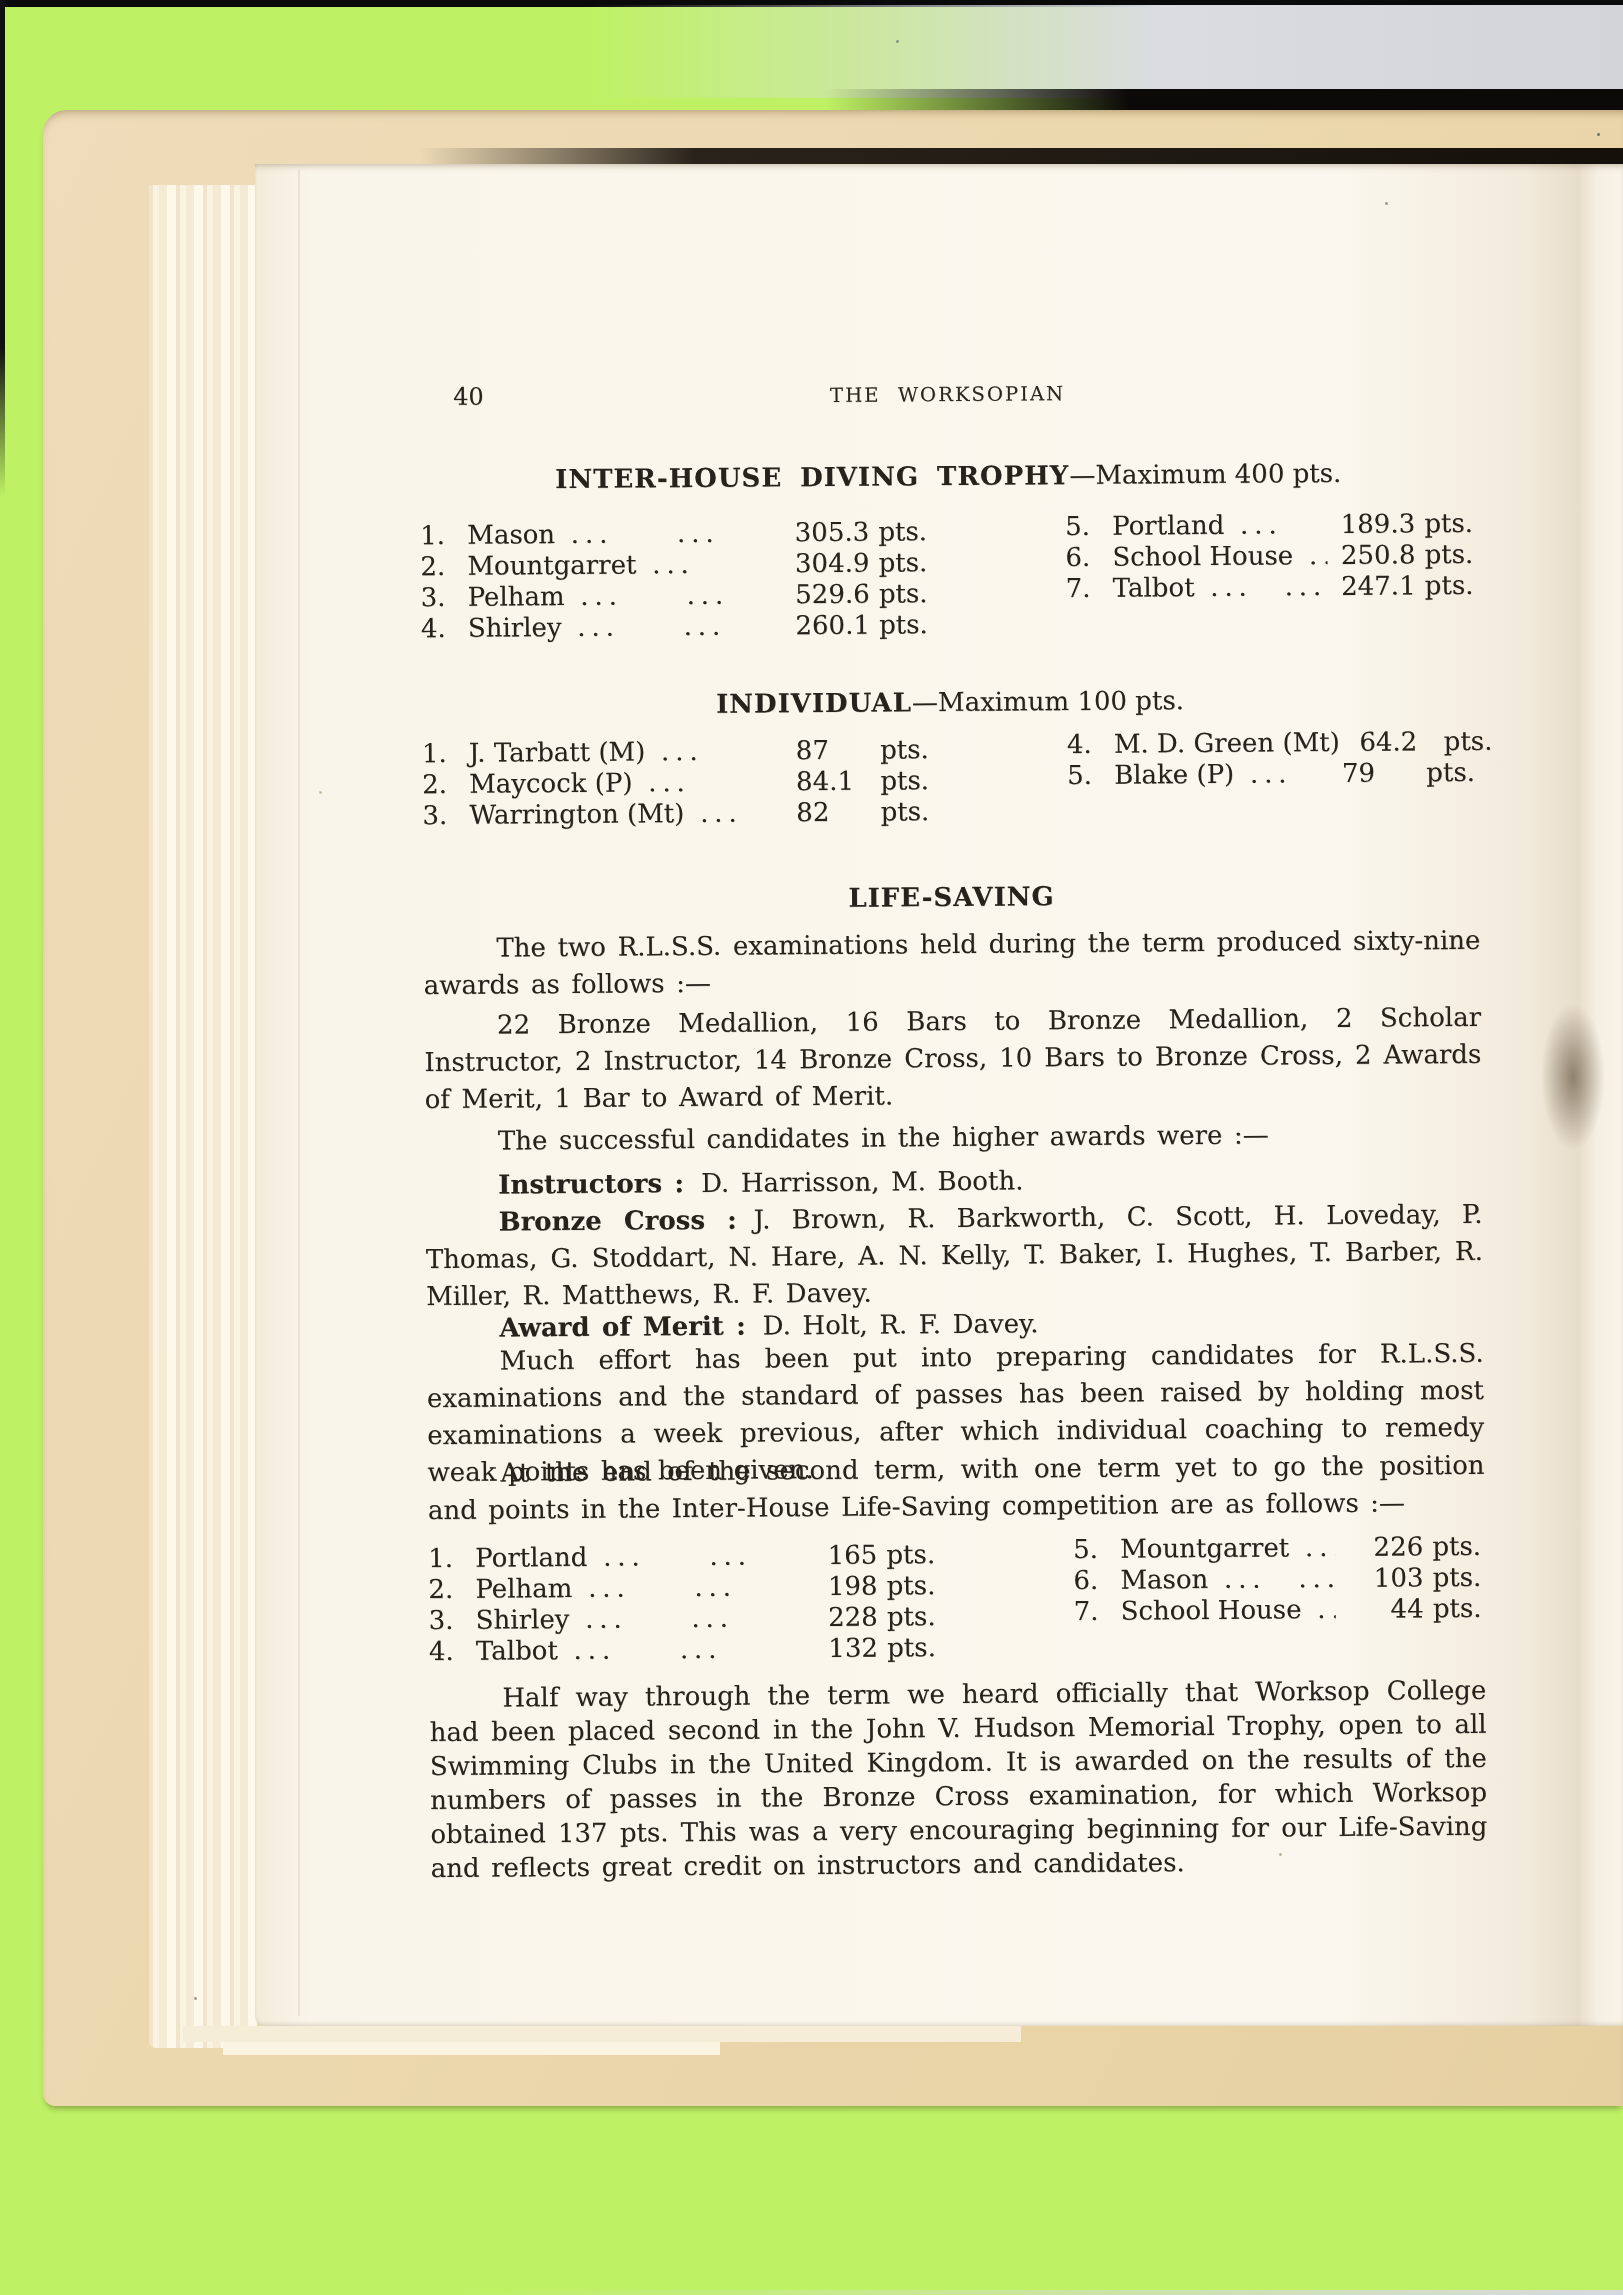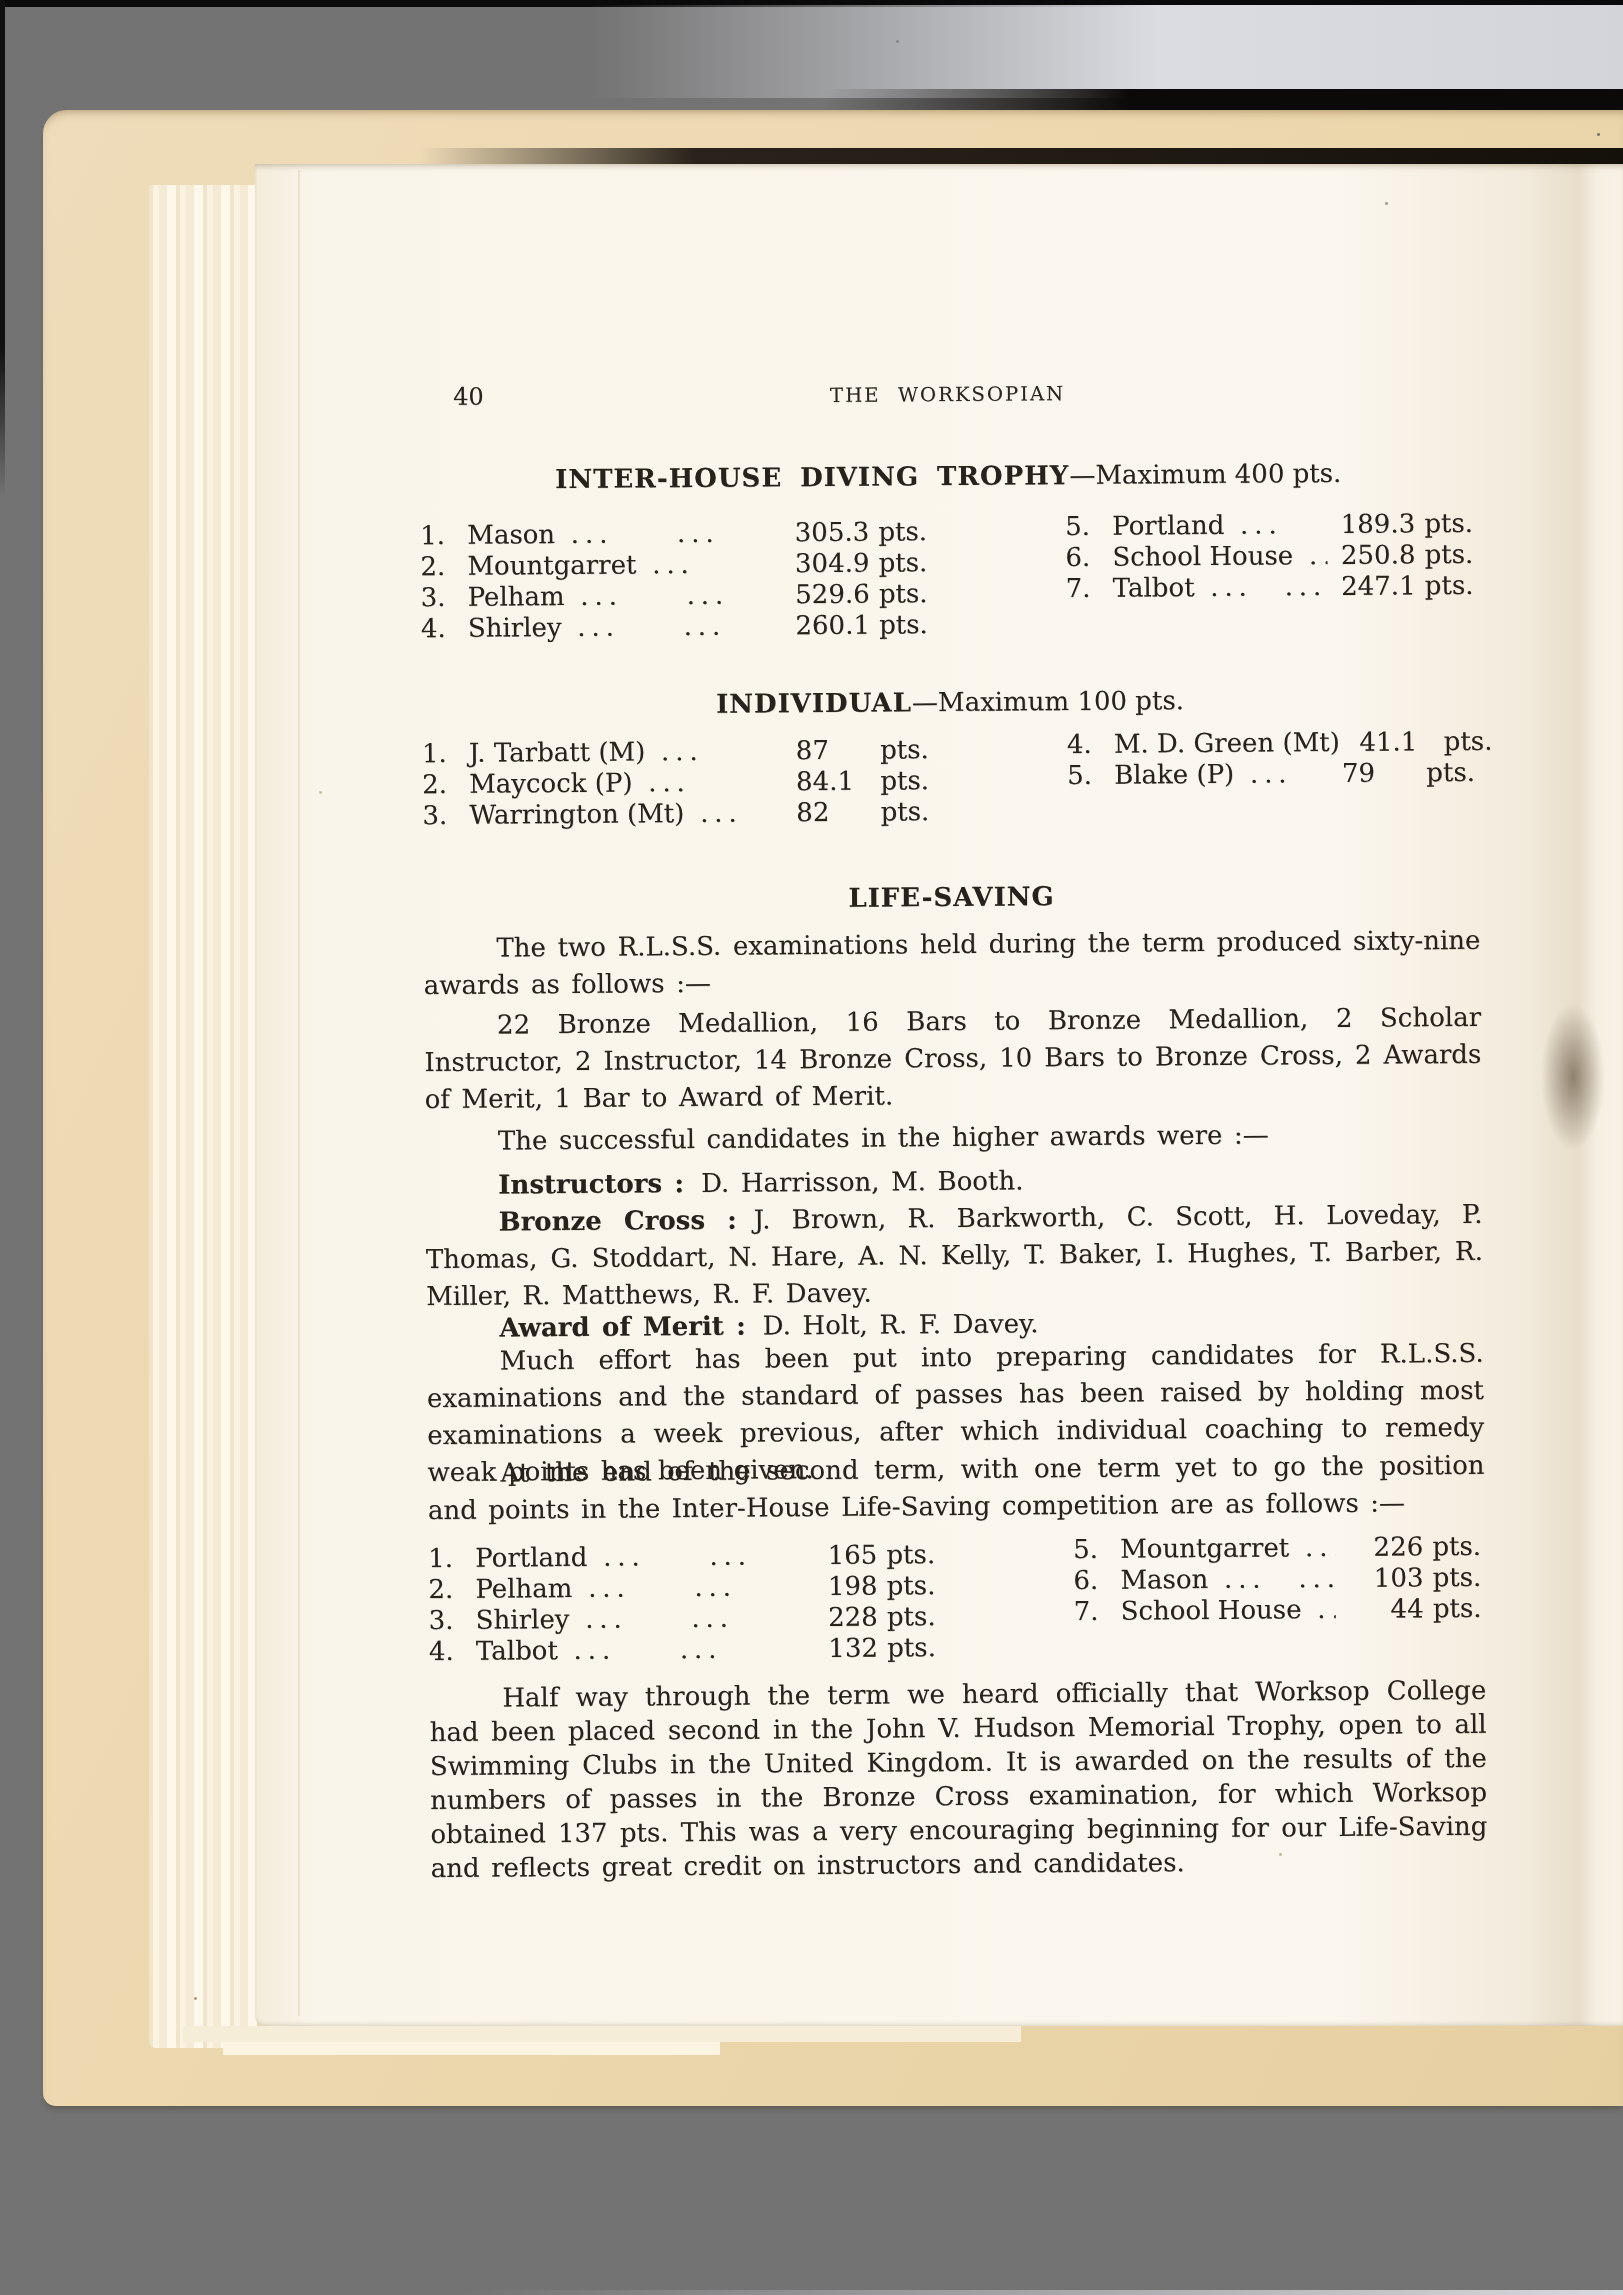--- a/index.html
+++ b/index.html
@@ -1,16 +1,16 @@
 <!DOCTYPE html>
 <html style="font-size:10.5px"><head>
 <meta charset="utf-8">
 <style>
   html,body{margin:0;padding:0;background:#ffffff;}
-  .scan{position:relative;width:1623px;height:2295px;background:#737373;overflow:hidden;
+  .scan{position:relative;width:1623px;height:2295px;background:#bef264;overflow:hidden;
         font-family:"DejaVu Serif","Liberation Serif",serif;}
   
   .edge-top{position:absolute;left:0;top:0;width:1623px;height:6.5px;background:#0a0a0a;}
   .edge-left{position:absolute;left:0;top:0;width:5.2px;height:497px;
              background:linear-gradient(#111 0 70%,rgba(17,17,17,0) 100%);}
   .lid-grey{position:absolute;left:589px;top:5.2px;width:1034px;height:93px;
             background:linear-gradient(to right,rgba(223,224,228,0),#dadce1 55%,#d2d4da 100%);}
   .lid-dark{position:absolute;left:825px;top:89px;width:799px;height:25px;
             background:linear-gradient(to right,rgba(12,10,8,0),#0c0a08 38%);}
   .edge-bottom{position:absolute;left:458px;top:2290px;width:1165px;height:5.9px;
@@ -186,21 +186,21 @@
             <span class="pnum">82</span>
             <span class="punit">pts.</span>
           </div>
         </div>
       <div class="col r">
 
           <div class="trow">
             <span class="rank">4.</span>
             <span class="name">M. D. Green (Mt)</span>
             <span class="dots"></span>
-            <span class="pnum">41.1</span>
+            <span class="pnum">64.2</span>
             <span class="punit">pts.</span>
           </div>
 
           <div class="trow">
             <span class="rank">5.</span>
             <span class="name">Blake (P)</span>
             <span class="dots">...</span>
             <span class="pnum">79</span>
             <span class="punit">pts.</span>
           </div>

